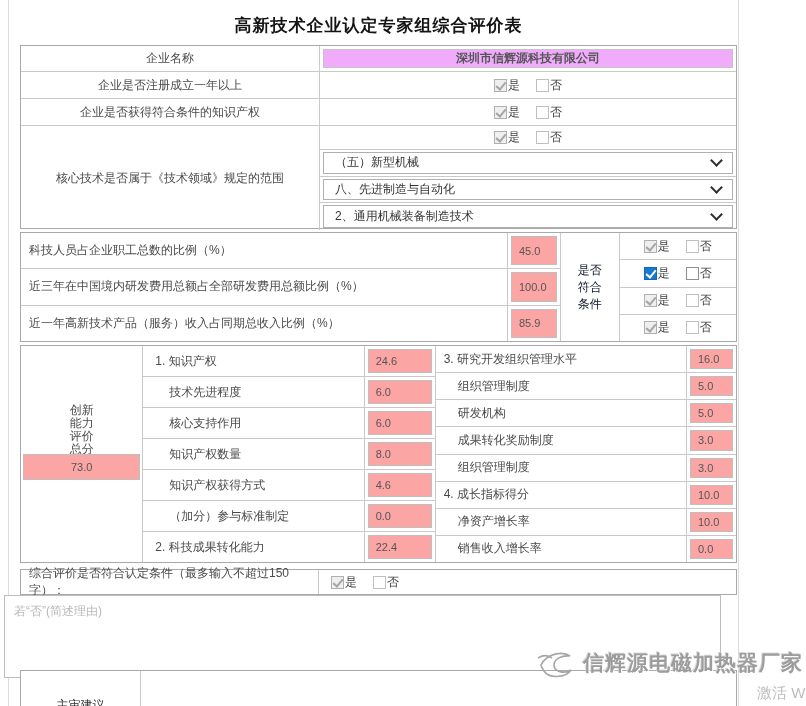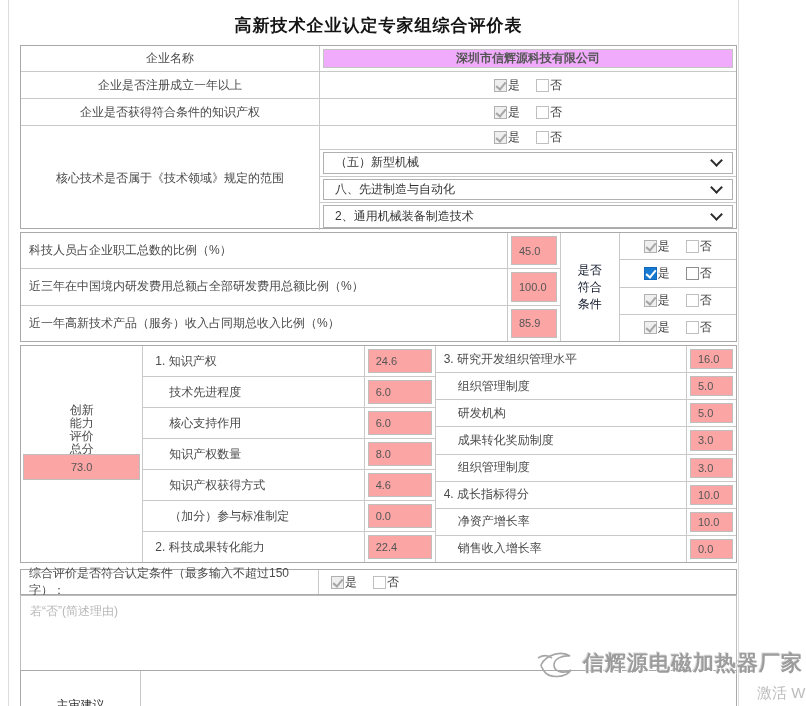--- a/index.html
+++ b/index.html
@@ -55,21 +55,21 @@
   .colBC{width:293px;display:flex;flex-direction:column;}
   .colDE{width:302px;display:flex;flex-direction:column;}
   .srow{flex:1;display:flex;}
   .slbl{flex:1;display:flex;align-items:center;padding-left:12px;font-size:12px;}
   .slbl.ind{padding-left:26px;}
   .valB{width:70px;}
   .valE{width:49px;}
   
   .s4l{width:298px;display:flex;align-items:center;padding-left:8px;font-size:12px;box-sizing:border-box;}
   .s4r{flex:1;display:flex;align-items:center;padding-left:12px;}
-  .reason{position:absolute;left:20px;top:595px;width:717px;height:83px;box-sizing:border-box;
+  .reason{position:absolute;left:4px;top:595px;width:717px;height:83px;box-sizing:border-box;
       border:1px solid #bdbdbd;resize:none;padding:7px 9px;font-size:12px;color:#444;
       font-family:"Liberation Sans","DejaVu Sans",sans-serif;outline:none;}
   .reason::placeholder{color:#b8b8b8;}
   
   .s5l{width:120px;position:relative;box-sizing:border-box;}
   .s5lbl{position:absolute;top:26px;left:0;right:0;text-align:center;font-size:12px;color:#333;}
   
   .wm{position:absolute;left:537px;top:645px;display:flex;align-items:center;z-index:5;}
   .wm-text{font-size:21px;font-weight:bold;color:#9c9c9c;letter-spacing:1px;
       text-shadow:1px 1px 0 #ffffff, -1px -1px 0 #d8d8d8;white-space:nowrap;}

